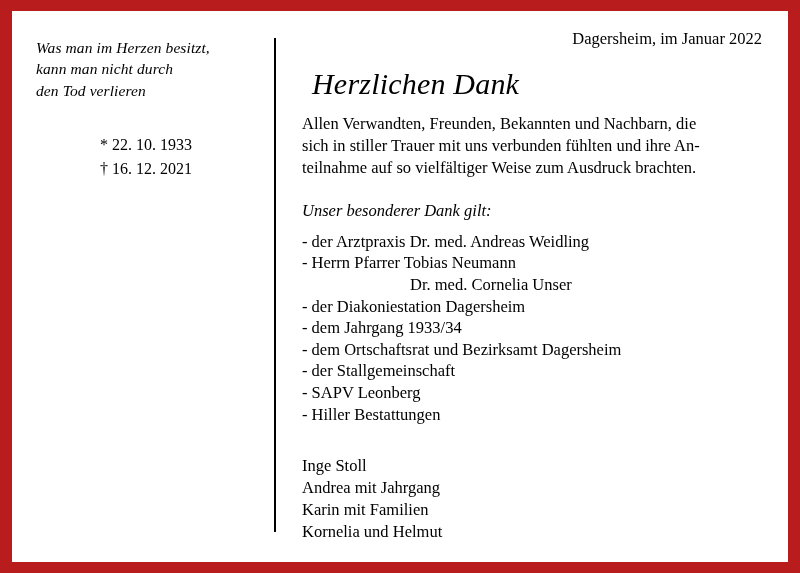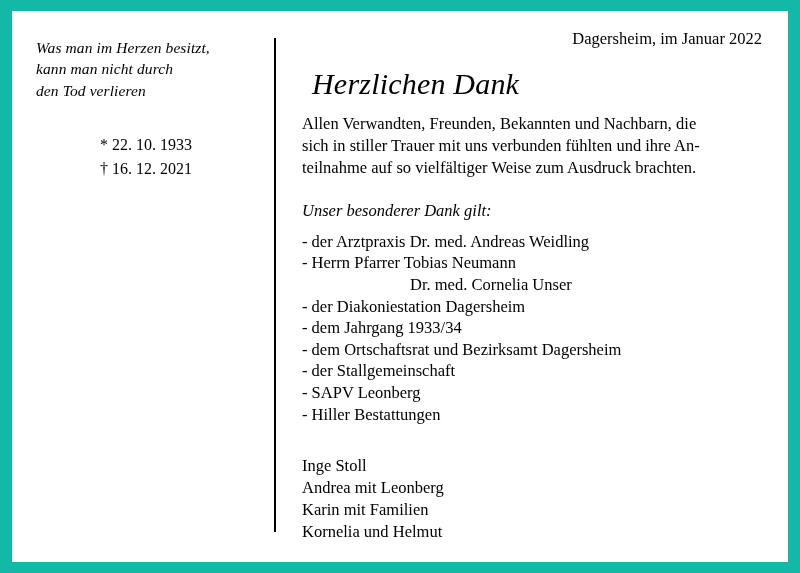--- a/index.html
+++ b/index.html
@@ -13,21 +13,21 @@
     font-family: "Liberation Serif", serif;
     color: #000000;
     overflow: hidden;
   }
   .obituary-frame {
     position: absolute;
     left: 0;
     top: 0;
     width: 800px;
     height: 573px;
-    background: #14b8a6;
+    background: #b91c1c;
     box-sizing: border-box;
     padding: 11px 12px;
   }
   .obituary-card {
     position: relative;
     width: 100%;
     height: 100%;
     background: #ffffff;
     box-sizing: border-box;
   }
@@ -181,21 +181,21 @@
           <div class="item">- der Diakoniestation Dagersheim</div>
           <div class="item">- dem Jahrgang 1933/34</div>
           <div class="item">- dem Ortschaftsrat und Bezirksamt Dagersheim</div>
           <div class="item">- der Stallgemeinschaft</div>
           <div class="item">- SAPV Leonberg</div>
           <div class="item">- Hiller Bestattungen</div>
         </div>
 
         <div class="family">
           <div>Inge Stoll</div>
-          <div>Andrea mit Leonberg</div>
+          <div>Andrea mit Jahrgang</div>
           <div>Karin mit Familien</div>
           <div>Kornelia und Helmut</div>
         </div>
       </div>
 
     </div>
   </div>
 </div>
 
 </body></html>

